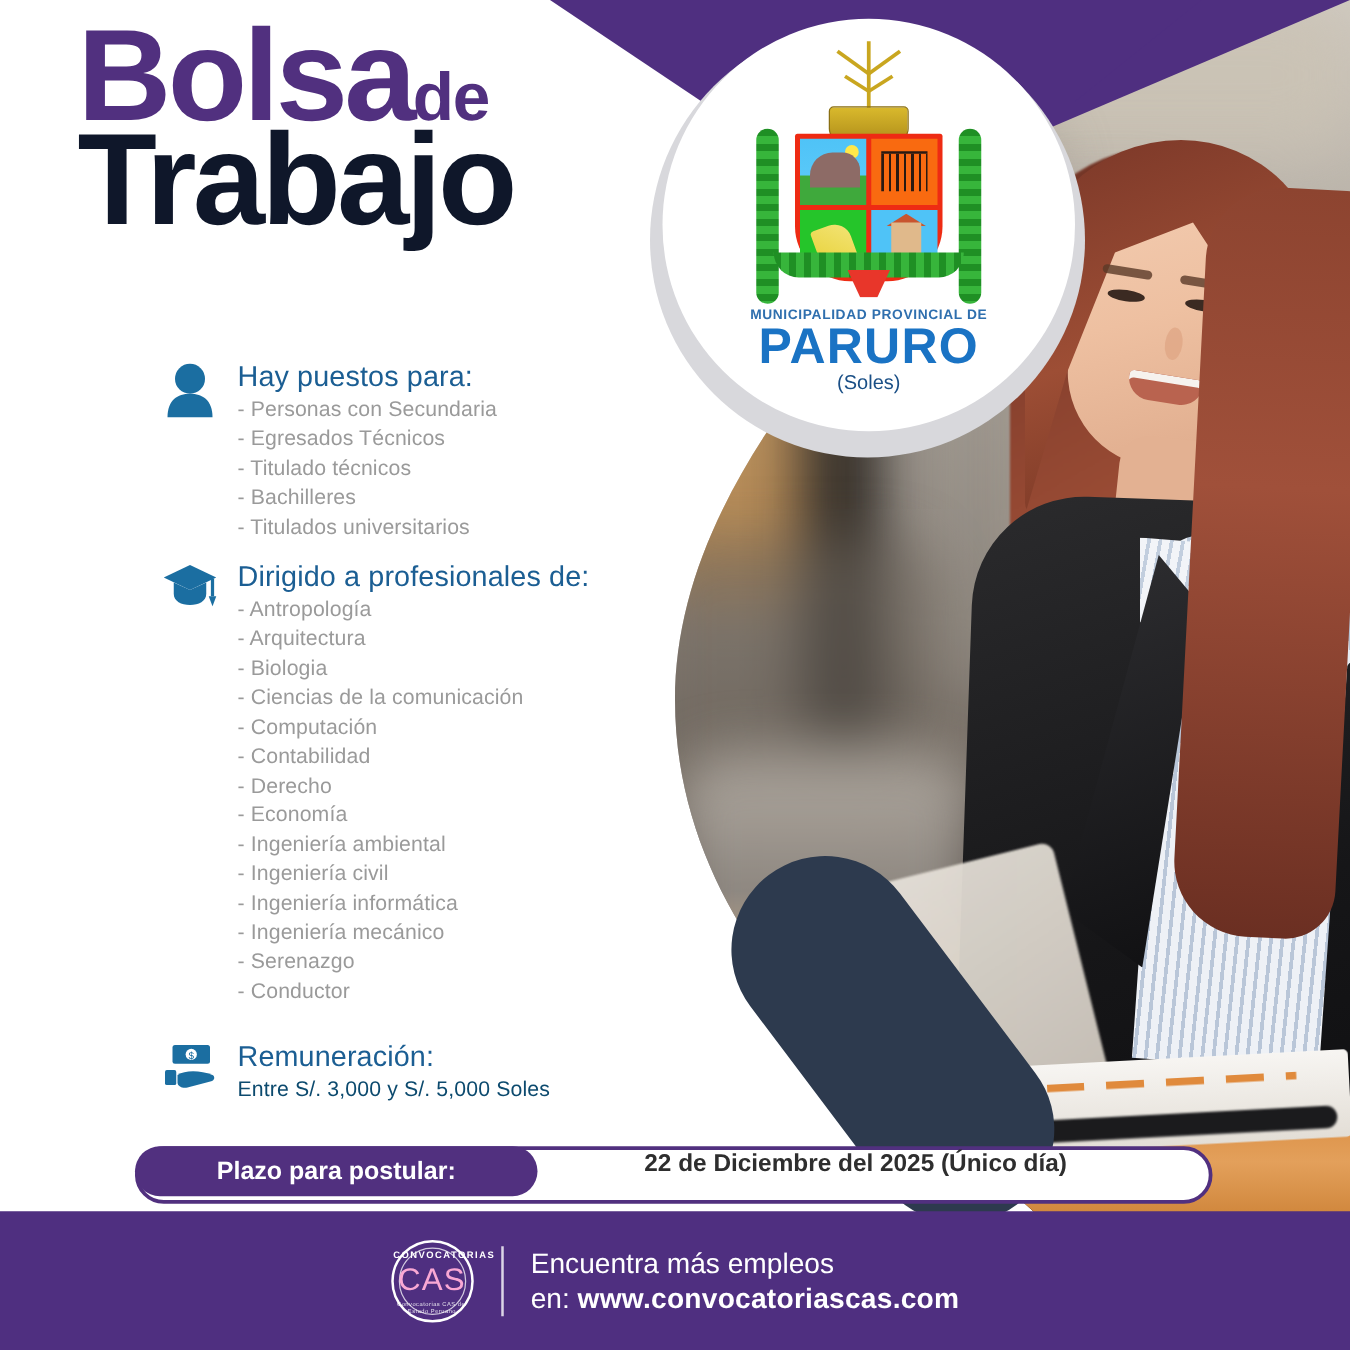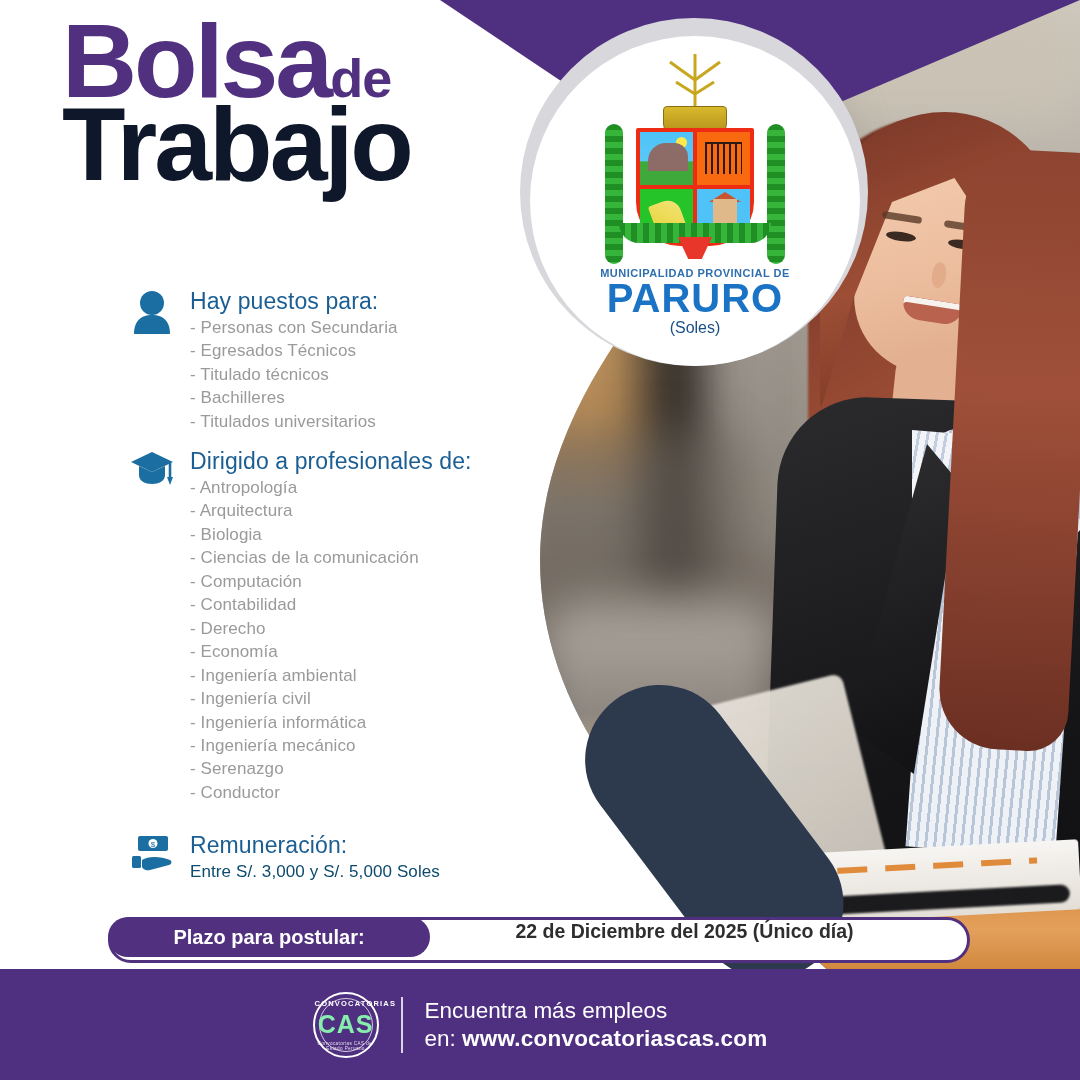--- a/index.html
+++ b/index.html
@@ -150,21 +150,21 @@
     clip-path:polygon(0 0,46% 0,0 58%);
   }
 
   
   .emblem-ring{
     position:absolute;left:520px;top:18px;width:348px;height:348px;
     border-radius:50%;
     background:#d8d8dc;
   }
   .emblem{
-    position:absolute;left:530px;top:36px;width:330px;height:330px;
+    position:absolute;left:530px;top:15px;width:330px;height:330px;
     border-radius:50%;
     background:#ffffff;
     display:flex;flex-direction:column;align-items:center;
     overflow:hidden;
   }
   .crest{position:relative;width:200px;height:215px;margin-top:14px;}
   .crest-plume{
     position:absolute;left:50%;top:0;transform:translateX(-50%);
     width:90px;height:62px;
   }
@@ -276,21 +276,21 @@
   }
   .cas-logo{
     width:66px;height:66px;border-radius:50%;
     border:2px solid #fff;position:relative;
     display:flex;align-items:center;justify-content:center;
     box-sizing:border-box;
   }
   .cas-logo:before{
     content:"";position:absolute;inset:4px;border:1px solid rgba(255,255,255,.75);border-radius:50%;
   }
-  .cas-text{font-size:25px;font-weight:bold;color:#86efac;letter-spacing:1px;z-index:2;}
+  .cas-text{font-size:25px;font-weight:normal;color:#f9a8d4;letter-spacing:1px;z-index:2;}
   .cas-arc{
     position:absolute;top:5px;left:0;width:100%;text-align:center;
     font-size:7.5px;font-weight:bold;color:#fff;letter-spacing:1.2px;
   }
   .cas-arc-b{
     position:absolute;bottom:5px;left:0;width:100%;text-align:center;
     font-size:4.6px;color:rgba(255,255,255,.85);letter-spacing:.4px;
   }
   .foot-div{width:2px;height:56px;background:rgba(255,255,255,.8);}
   .foot-text{color:#fff;font-size:22.5px;line-height:1.22;}

